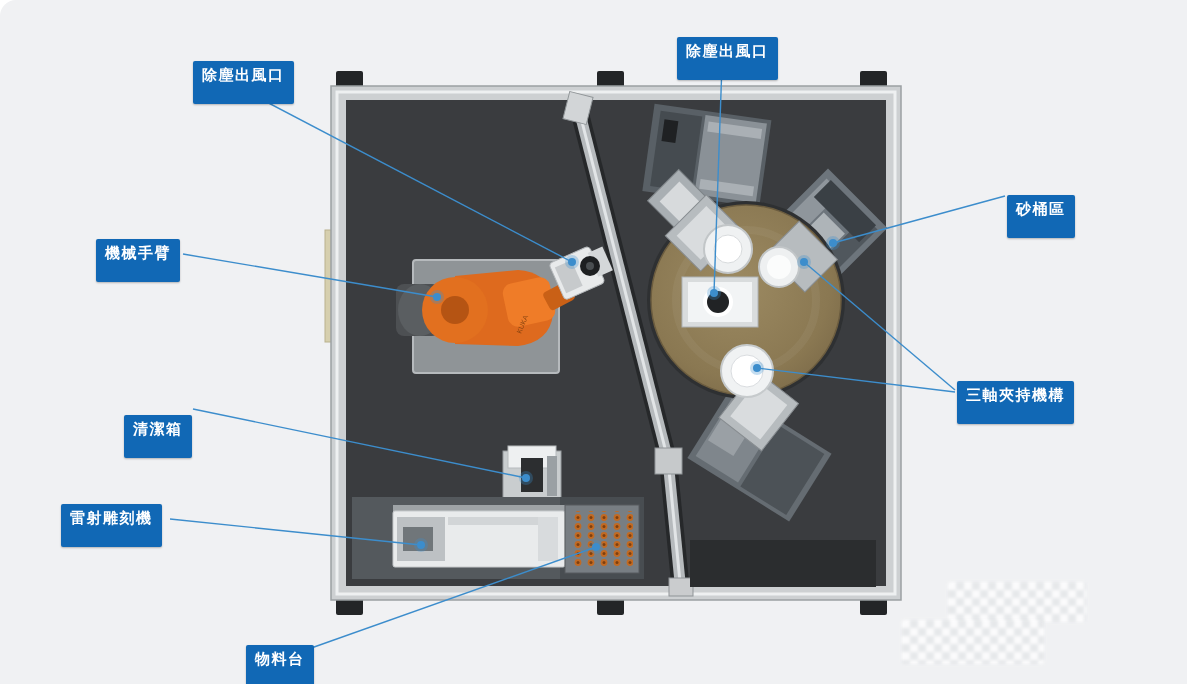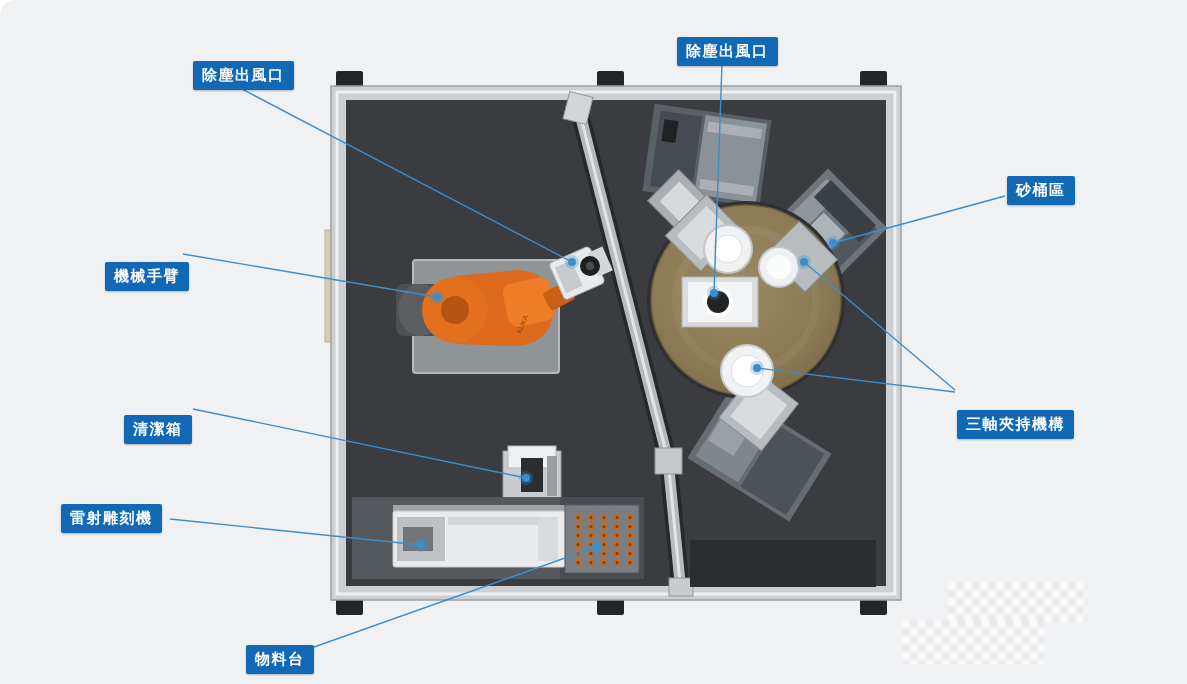--- a/index.html
+++ b/index.html
@@ -10,21 +10,21 @@
   }
   svg{position:absolute;left:0;top:0;}
   .leader{stroke:var(--leader-line,#3c8dcc);stroke-width:1.4;fill:none;}
   .dot{fill:var(--leader-line,#3c8dcc);}
   .dot-halo{fill:var(--leader-line,#3c8dcc);opacity:.30;}
   .label{
     position:absolute;z-index:5;
     background:var(--label-bg,#1168b5);
     color:var(--label-text,#ffffff);
     font-size:15px;font-weight:bold;line-height:1;
-    letter-spacing:1.5px;padding:6px 9px 8px 9px;border-radius:2px;
+    letter-spacing:1.5px;padding:6px 9px 22px 9px;border-radius:2px;
     box-shadow:0 1px 2px rgba(0,0,0,.25);white-space:nowrap;
   }
   .mosaic{
     position:absolute;z-index:4;
     background-image:
       linear-gradient(45deg,#e6e8ea 25%,transparent 25%,transparent 75%,#e6e8ea 75%),
       linear-gradient(45deg,#e6e8ea 25%,#fcfcfd 25%,#fcfcfd 75%,#e6e8ea 75%);
     background-size:16px 16px;background-position:0 0,8px 8px;
     filter:blur(1.5px);opacity:.95;border-radius:2px;
   }
@@ -204,23 +204,23 @@
         <circle class="dot" cx="596" cy="547" r="4"></circle>
       <circle class="dot-halo" cx="757" cy="368" r="7"></circle>
         <circle class="dot" cx="757" cy="368" r="4"></circle>
       <circle class="dot-halo" cx="804" cy="262" r="7"></circle>
         <circle class="dot" cx="804" cy="262" r="4"></circle>
     </g>
   </svg>
 
   <div class="label" style="left:193px;top:61px;">除塵出風口</div>
   <div class="label" style="left:677px;top:37px;">除塵出風口</div>
-  <div class="label" style="left:1007px;top:176px;">砂桶區</div>
-  <div class="label" style="left:105px;top:239px;margin-top:23px;">機械手臂</div>
+  <div class="label" style="left:1007px;top:195px;">砂桶區</div>
+  <div class="label" style="left:96px;top:239px;">機械手臂</div>
   <div class="label" style="left:124px;top:415px;">清潔箱</div>
   <div class="label" style="left:61px;top:504px;text-align:right;">雷射雕刻機</div>
   <div class="label" style="left:246px;top:645px;">物料台</div>
-  <div class="label" style="left:957px;top:381px;margin-top:29px;">三軸夾持機構</div>
+  <div class="label" style="left:957px;top:381px;">三軸夾持機構</div>
 
   <div class="mosaic" style="left:948px;top:582px;width:138px;height:40px;"></div>
   <div class="mosaic" style="left:902px;top:620px;width:142px;height:44px;"></div>
 
 </div>
 
 </body></html>

